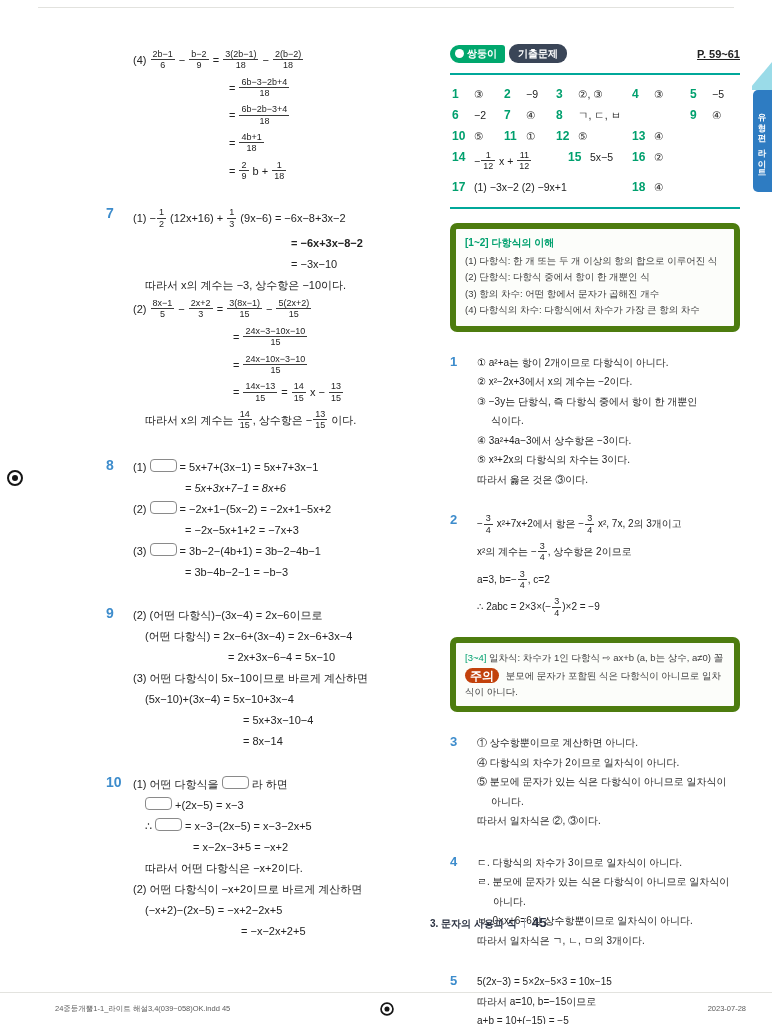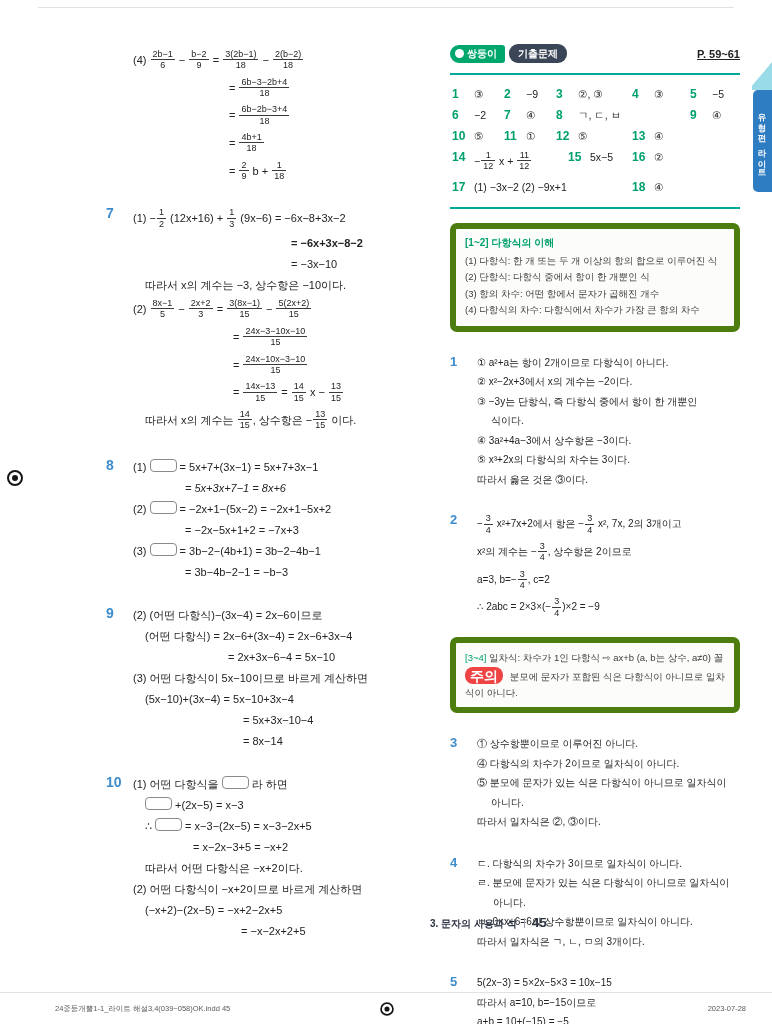--- a/index.html
+++ b/index.html
@@ -46,21 +46,21 @@
   .ans-num{color:#00a06e;font-weight:bold;font-size:12px;min-width:18px;margin-right:4px;line-height:17px;}
   .ans-val{font-size:10.5px;color:#222;line-height:17px;}
 
   
   .concept-box{border:6px solid #4d7c0f;background:#fcfdfa;border-radius:7px;padding:7px 9px;margin-top:14px;}
   .box-title{color:#00a06e;font-weight:bold;font-size:10px;margin-bottom:3px;}
   .concept-box .mline{font-size:9.5px;line-height:15.5px;margin:1px 0;color:#3c3c3c;}
   .box-line{font-size:9.5px;line-height:15.5px;color:#3c3c3c;}
   .box-range{color:#00a06e;font-weight:normal;}
   .box-note{font-size:9.5px;line-height:15.5px;color:#3c3c3c;margin-top:3px;}
-  .badge-warn{background:#ef4444;color:#fff;font-size:14px;font-weight:bold;border-radius:8px;padding:0.5px 5px;margin-right:4px;}
+  .badge-warn{background:#c2410c;color:#fff;font-size:12px;font-weight:bold;border-radius:8px;padding:0.5px 5px;margin-right:4px;}
 
   
   .chapter-footer{position:absolute;left:430px;top:913px;width:308px;text-align:left;color:#2b3242;}
   .chapter-title{font-size:10px;font-weight:bold;}
   .chapter-sep{display:inline-block;width:1px;height:10px;background:#9aa0ab;margin:0 7px;vertical-align:-1px;}
   .page-number{font-size:13.5px;font-weight:bold;}
 
   
   .tab-fold{position:absolute;right:0;top:62px;width:20px;height:28px;background:#9adbe8;clip-path:polygon(0 85%,100% 0,100% 100%,0 100%);}
   .side-tab{position:absolute;right:0;top:90px;width:19px;height:102px;background:#2e7cc2;border-radius:5px 0 0 5px;display:flex;align-items:center;justify-content:center;}
@@ -285,21 +285,21 @@
       </div>
       <div class="box-note">
         <span class="badge-warn">주의</span>
         <span>분모에 문자가 포함된 식은 다항식이 아니므로 일차식이 아니다.</span>
       </div>
     </div>
 
     <div class="prob">
       <div class="pnum">3</div>
       <div class="pbody">
-          <div class="mline">① 상수항뿐이므로 이루어진 아니다.</div>
+          <div class="mline">① 상수항뿐이므로 계산하면 아니다.</div>
           <div class="mline">④ 다항식의 차수가 2이므로 일차식이 아니다.</div>
           <div class="mline">⑤ 분모에 문자가 있는 식은 다항식이 아니므로 일차식이</div>
           <div class="mline" style="padding-left: 14px;">아니다.</div>
           <div class="mline">따라서 일차식은 ②, ③이다.</div>
         </div>
     </div>
 
     <div class="prob">
       <div class="pnum">4</div>
       <div class="pbody">

